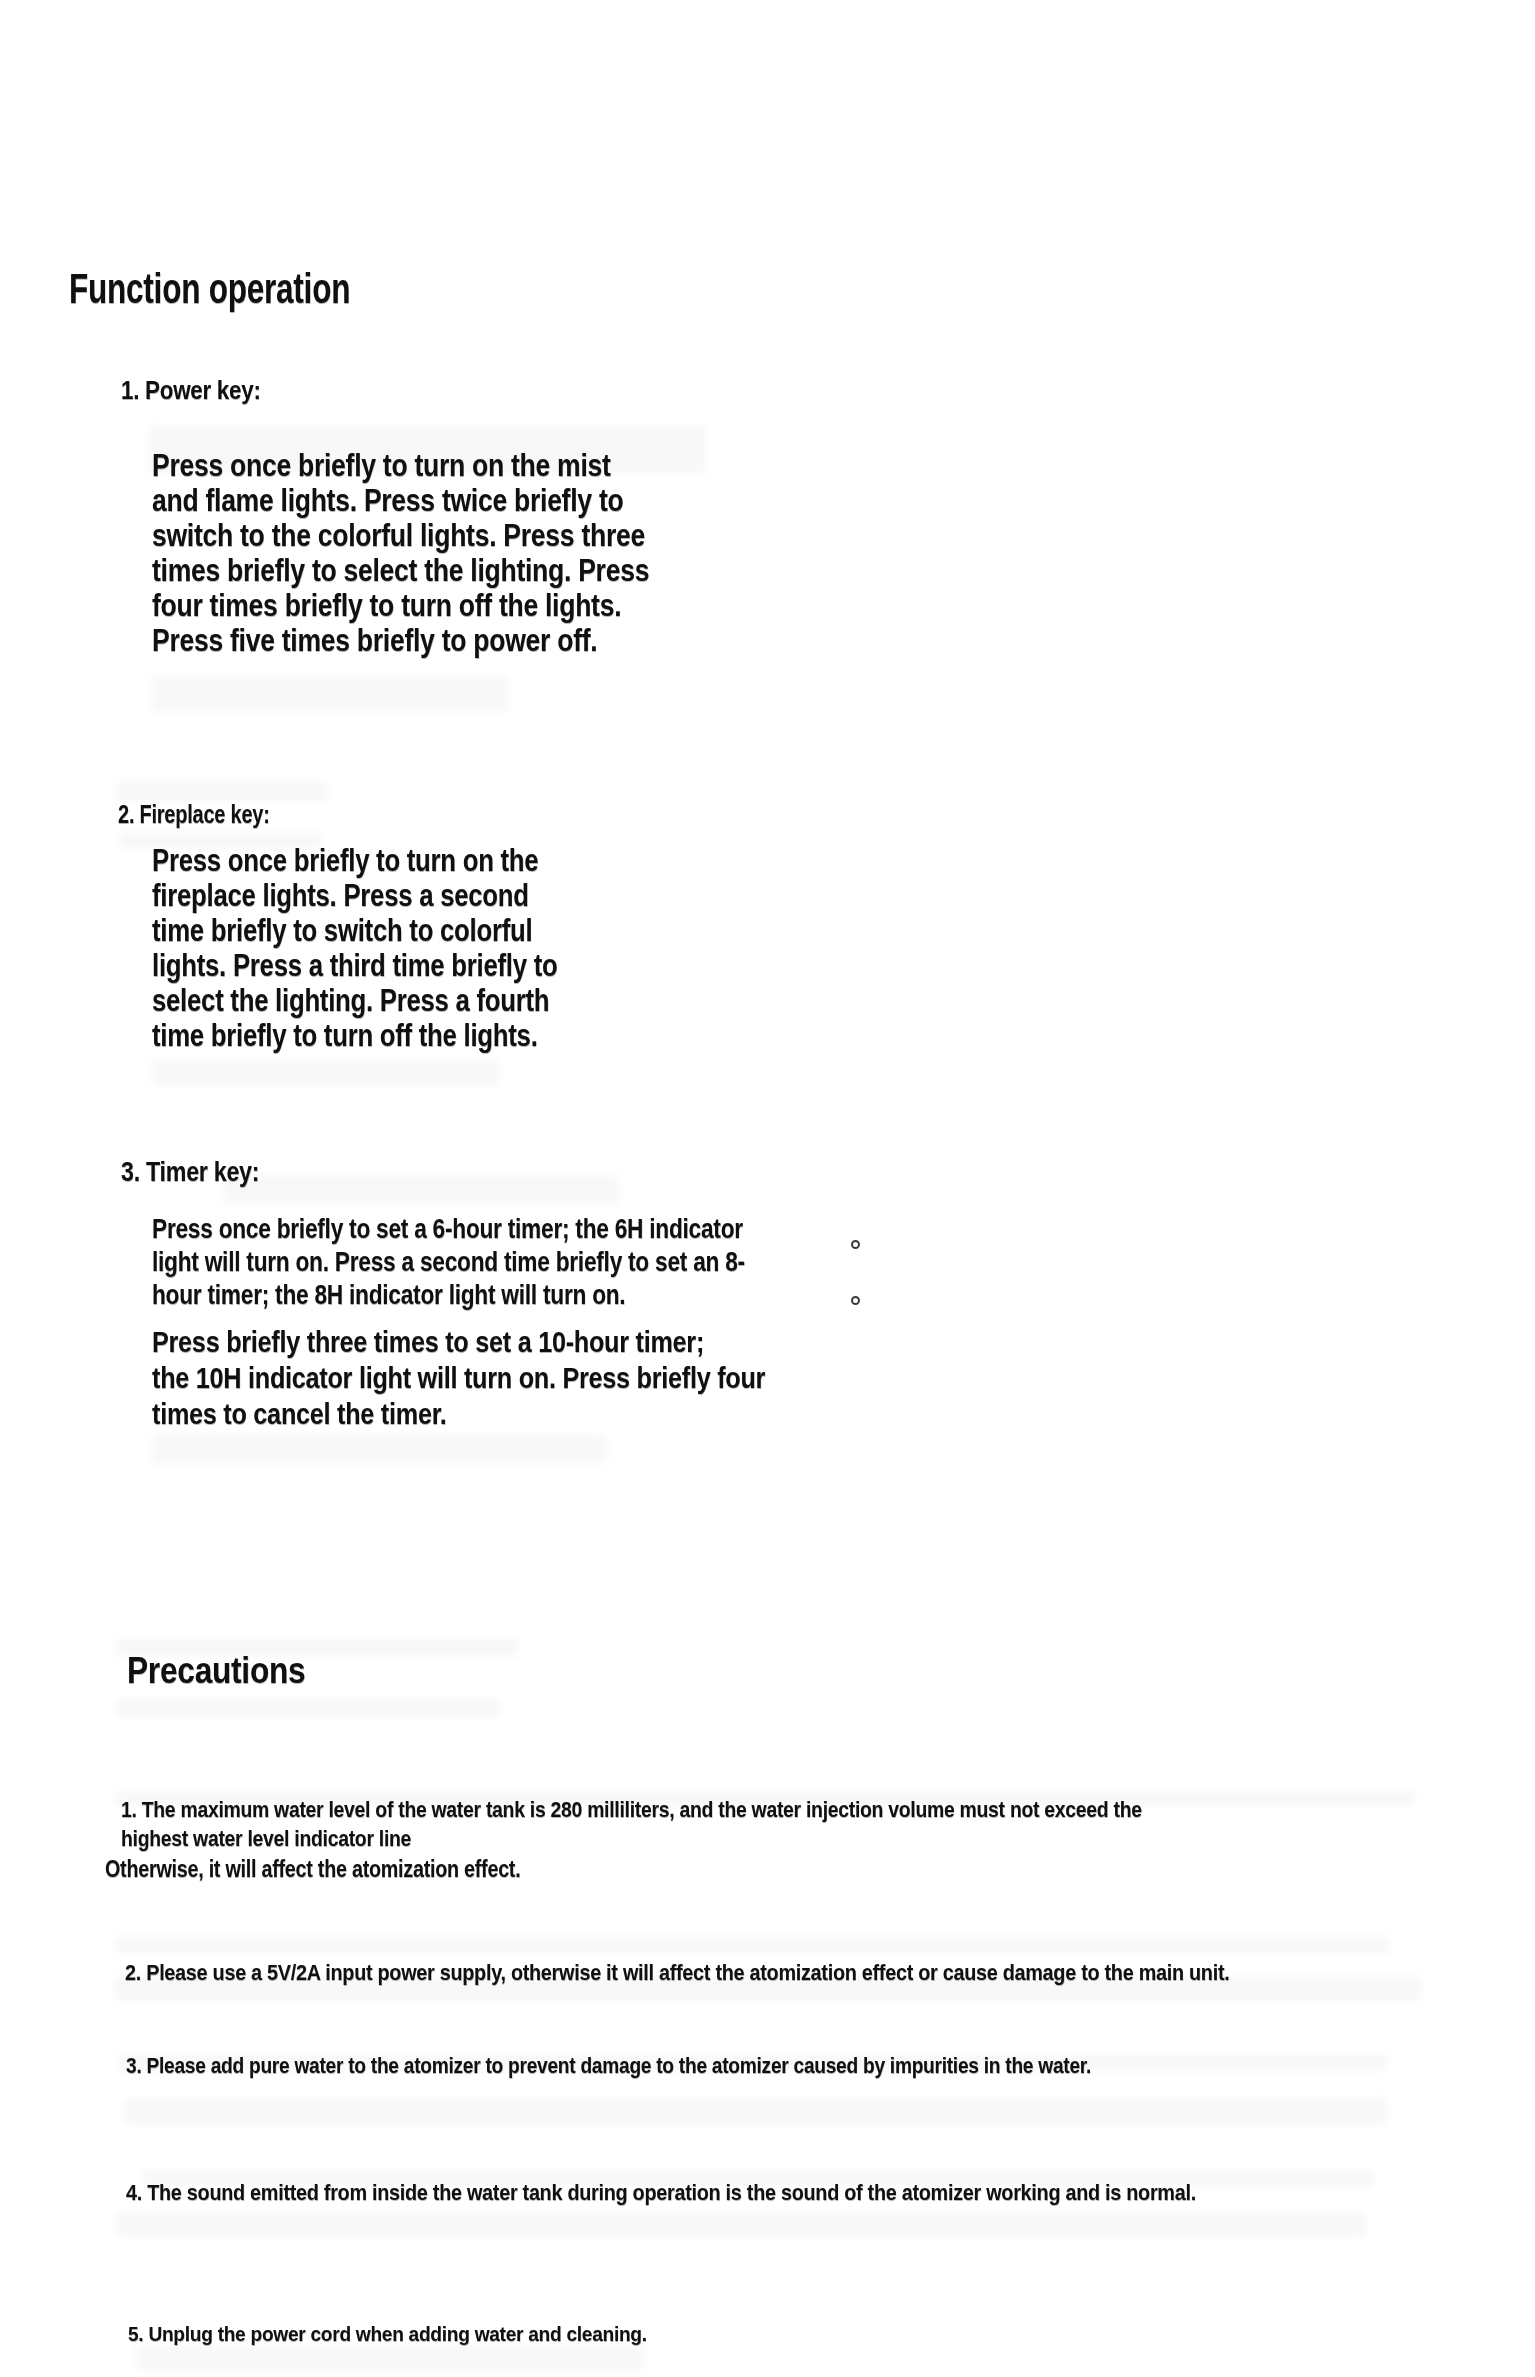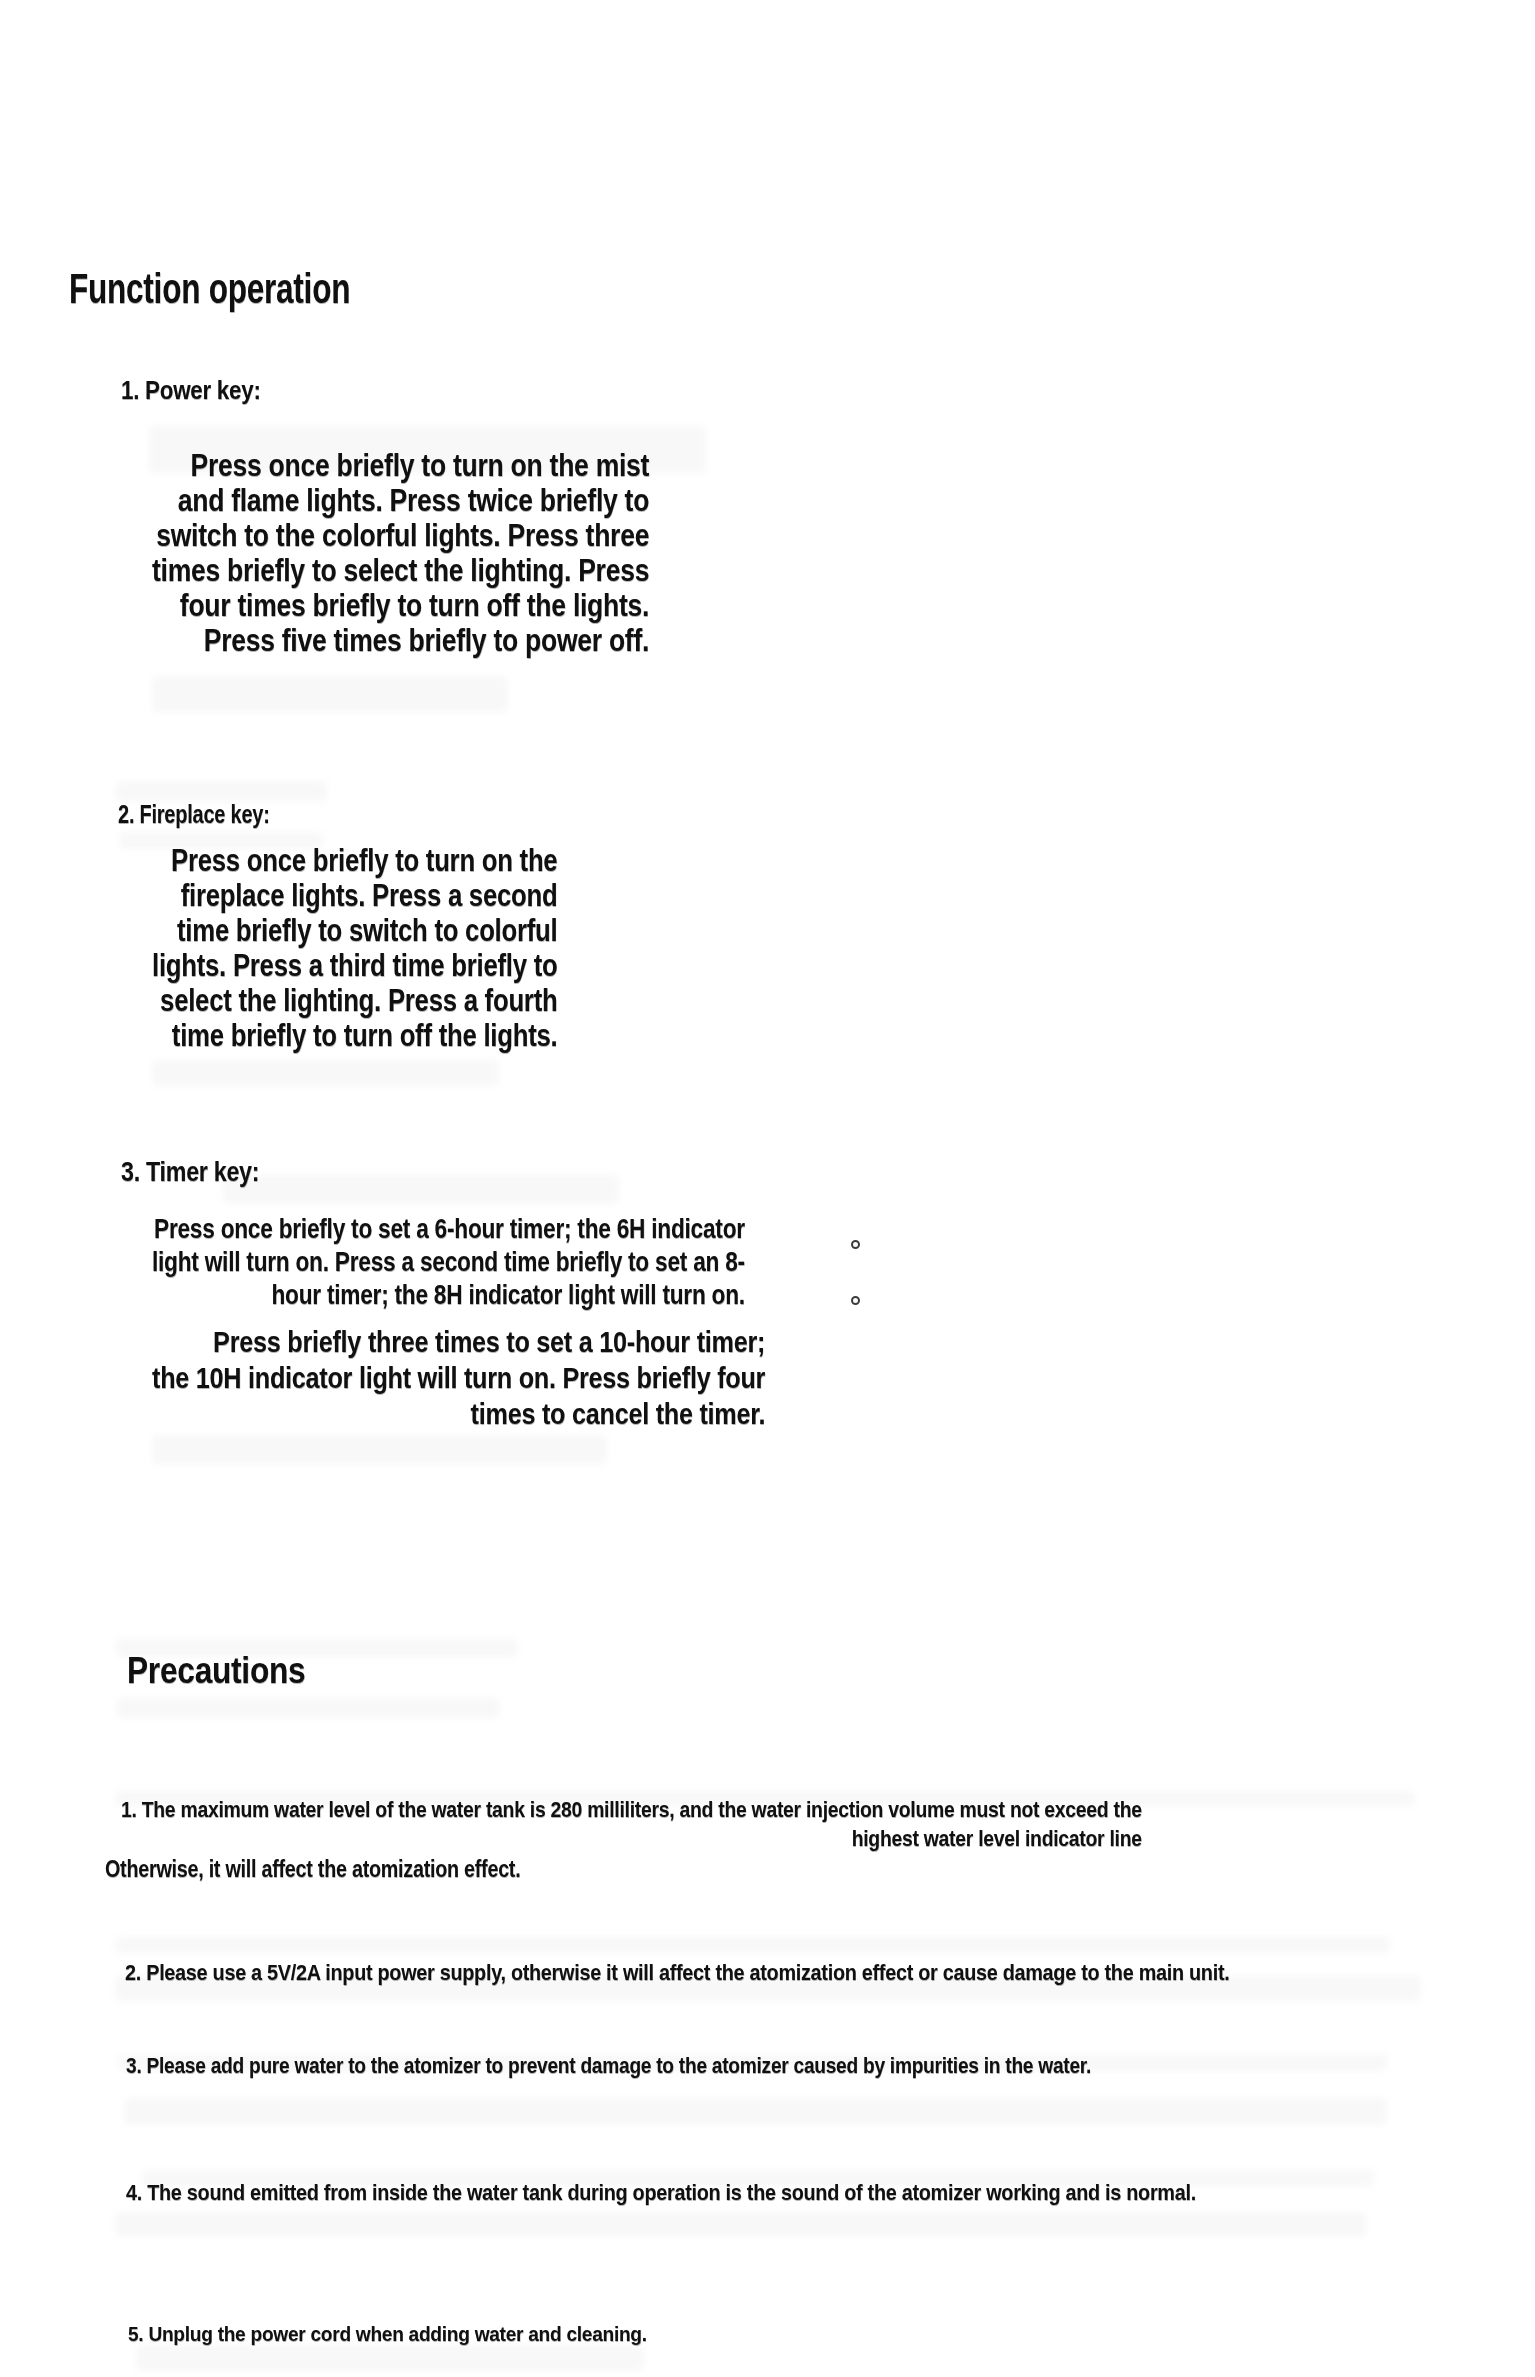--- a/index.html
+++ b/index.html
@@ -9,21 +9,20 @@
     height: 2377px;
     background: #ffffff;
     font-family: "Liberation Sans", sans-serif;
   }
   .page {
     position: relative;
     width: 1535px;
     height: 2377px;
     background: #ffffff;
     overflow: hidden;
-    text-align: right;
   }
   .txt {
     position: absolute;
     color: #101010;
     font-weight: bold;
     white-space: pre-line;
     transform-origin: 0 0;
     text-shadow: 0.4px 0.5px 0.4px rgba(0,0,0,0.30);
     letter-spacing: -0.3px;
   }

